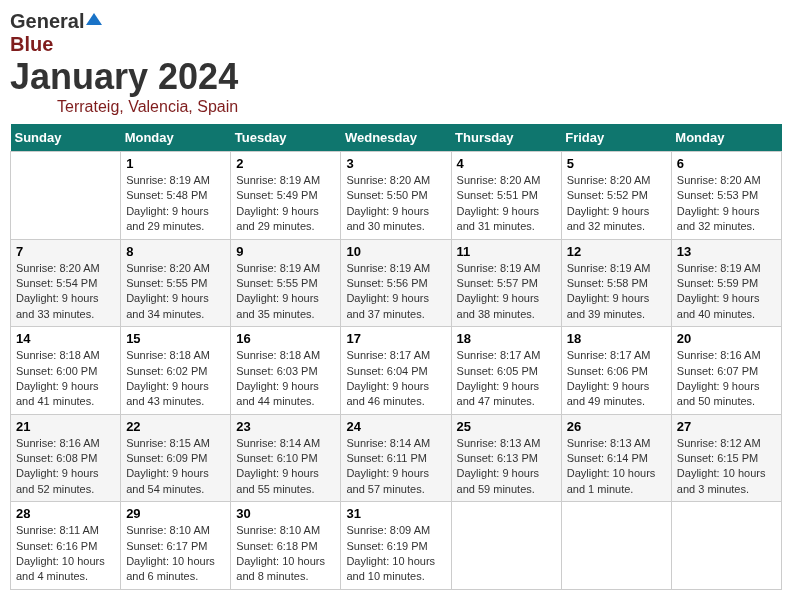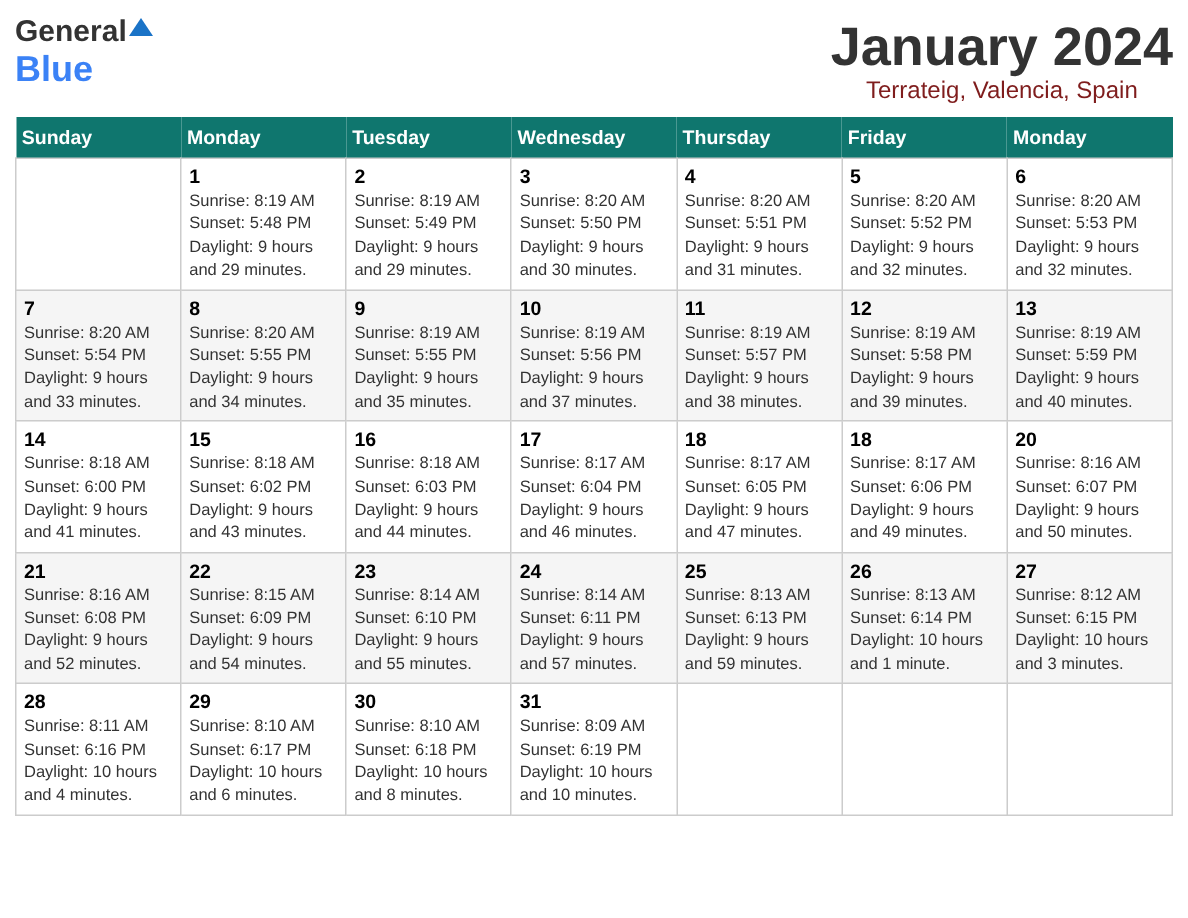--- a/index.html
+++ b/index.html
@@ -8,32 +8,33 @@
       background: #fff;
       width: 792px;
       min-height: 612px;
       padding: 10px;
     }
     .header {
       display: flex;
       justify-content: space-between;
       align-items: flex-start;
       margin-bottom: 8px;
+      flex-direction: column;
     }
     .logo {
       display: flex;
       flex-direction: column;
       align-items: flex-start;
     }
     .logo-line {
       display: flex;
       align-items: center;
     }
     .title-section {
-      text-align: center;
+      text-align: right;
     }
     .month-title {
       font-size: 36px;
       font-weight: bold;
       color: #333;
     }
     .location {
       font-size: 16px;
       color: #7f1d1d;
     }
@@ -84,21 +85,21 @@
   <div class="logo">
     <div class="logo-line">
       <span style="font-size:20px;font-weight:bold;color:#333;">General</span>
       <span style="display:inline-block;margin-left:2px;margin-bottom:2px;">
         <svg width="16" height="16" viewBox="0 0 16 16">
           <polygon points="8,2 16,14 0,14" fill="#1a73c7"></polygon>
         </svg>
       </span>
     </div>
     <div>
-      <span style="font-size:24px;font-weight:bold;color:#3b82f6;">Blue</span>
+      <span style="font-size:20px;font-weight:bold;color:#7f1d1d;">Blue</span>
     </div>
   </div>
   <div class="title-section">
     <div class="month-title">January 2024</div>
     <div class="location">Terrateig, Valencia, Spain</div>
   </div>
 </div>
 
 <table>
   <thead>

